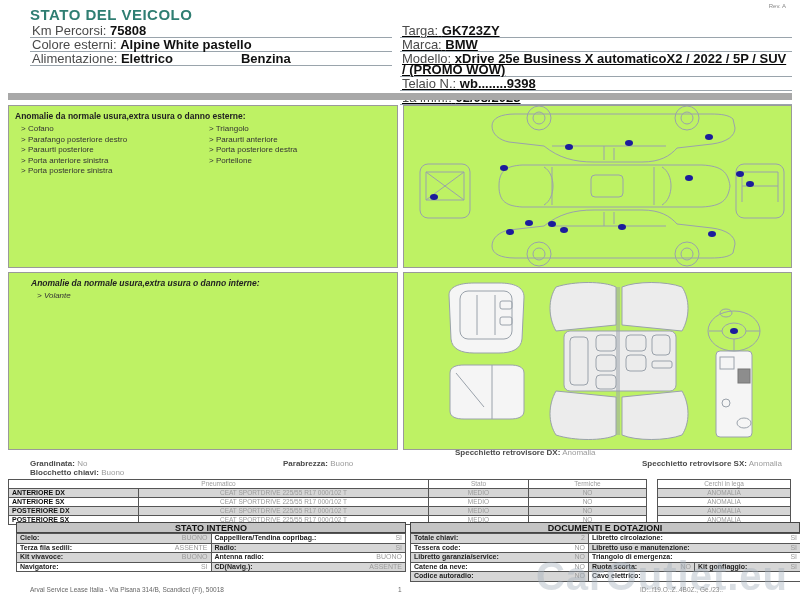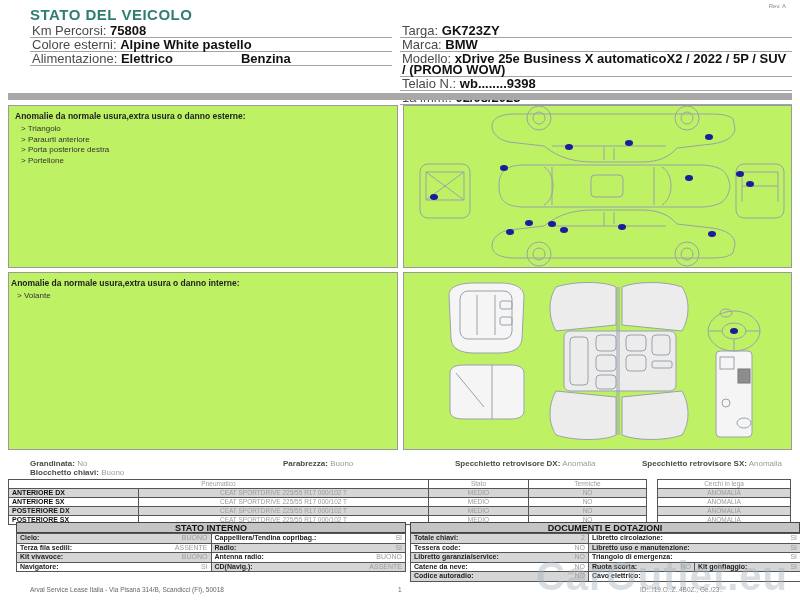--- a/index.html
+++ b/index.html
@@ -4,50 +4,50 @@
 <style>
   * { margin:0; padding:0; box-sizing:border-box; }
   html,body { width:800px; height:600px; background:#fff; font-family:"Liberation Sans", sans-serif; }
   #page { position:relative; width:800px; height:600px; background:#fff; overflow:hidden; }
 
   .title { position:absolute; left:30px; top:6px; font-size:15px; font-weight:bold; letter-spacing:.5px; color:var(--accent,#2f7e72); }
   .rev { position:absolute; right:14px; top:3px; font-size:6px; color:#888; }
 
   .hdr-col { position:absolute; top:24px; }
   .hdr-left { left:30px; width:362px; }
-  .hdr-right { left:400px; width:392px; }
+  .hdr-right { left:400px; width:392px;text-decoration:underline; }
   .hrow { border-bottom:1px solid #9aa4ac; padding:1px 2px 1px 2px; min-height:13px; font-size:13px; color:#4a4a4a; line-height:11px; }
   .hrow b { color:#111; }
   .val2 { margin-left:68px; }
 
   .divider-bar { position:absolute; left:8px; top:93px; width:784px; height:7px; background:#a8a8a8; }
 
   .box { position:absolute; border:1px solid #9a9a9a; background:#bef264; }
   .ext-box  { left:8px;  top:105px; width:390px; height:163px; padding:5px 6px; }
   .ext-diag { left:403px; top:105px; width:389px; height:163px; }
-  .int-box  { left:8px;  top:272px; width:390px; height:178px; padding:5px 2px; }
+  .int-box  { left:8px;  top:272px; width:390px; height:178px; padding:5px 22px;font-style:italic; }
   .int-diag { left:403px; top:272px; width:389px; height:178px; }
   .box-title { font-size:8.5px; font-weight:bold; color:#222; margin-bottom:3px; }
   .cols { display:flex; }
   .cols > div { width:50%; }
   .aitem { font-size:8px; color:#333; line-height:10.5px; padding-left:6px; }
   .aitem::before { content:"> "; color:#333; }
 
   svg { display:block; }
   .ln { fill:none; stroke:#9aa2ab; stroke-width:1; }
   .lnf { fill:#f5f5f5; stroke:#9aa2ab; stroke-width:1; }
   .lnf2 { fill:#ececec; stroke:#9aa2ab; stroke-width:1; }
   .dot { fill:var(--marker,#1c1c9c); }
 
   .sum-item { position:absolute; font-size:8px; white-space:nowrap; }
   .sum-item .lbl { font-weight:bold; color:#4a4a4a; }
   .sum-item .gv { color:#9b9b9b; }
   .sum-0 { left:30px;  top:459px; }
   .sum-1 { left:283px; top:459px; }
-  .sum-2 { left:455px; top:459px; }
+  .sum-2 { left:455px; top:448px; }
   .sum-3 { left:642px; top:459px; }
   .sum-4 { left:30px;  top:468px; }
 
   table { border-collapse:collapse; }
   td { border:1px solid #555; font-size:6.5px; color:#9b9b9b; padding:0 3px; height:8px; line-height:8px; }
   .tyres { position:absolute; left:8px; top:479px; }
   .tyres td.th { color:#9b9b9b; text-align:center; height:9px; }
   .tyres td.pos { font-weight:bold; color:#111; font-size:7px; width:130px; }
   .tyres td.ty { width:290px; text-align:center; }
   .tyres td.st { width:100px; text-align:center; }
@@ -98,20 +98,27 @@
     <div class="hrow"><span>Modello:</span> <b>xDrive 25e Business X automaticoX2 / 2022 / 5P / SUV / (PROMO WOW)</b></div>
     <div class="hrow"><span>Telaio N.:</span> <b>wb........9398</b></div>
     <div class="hrow"><span>1a imm.:</span> <b>02/08/2023</b></div>
   </div>
 
   <div class="divider-bar"></div>
 
   <div class="box ext-box">
     <div class="box-title">Anomalie da normale usura,extra usura o danno esterne:</div>
     <div class="cols">
+      <div>
+        <div class="aitem">Cofano</div>
+        <div class="aitem">Parafango posteriore destro</div>
+        <div class="aitem">Paraurti posteriore</div>
+        <div class="aitem">Porta anteriore sinistra</div>
+        <div class="aitem">Porta posteriore sinistra</div>
+      </div>
       <div>
         <div class="aitem">Triangolo</div>
         <div class="aitem">Paraurti anteriore</div>
         <div class="aitem">Porta posteriore destra</div>
         <div class="aitem">Portellone</div>
       </div>
     </div>
   </div>
 
   <div class="box ext-diag">

